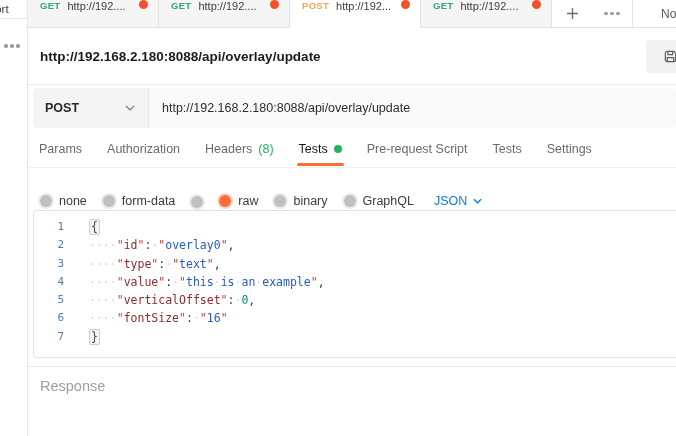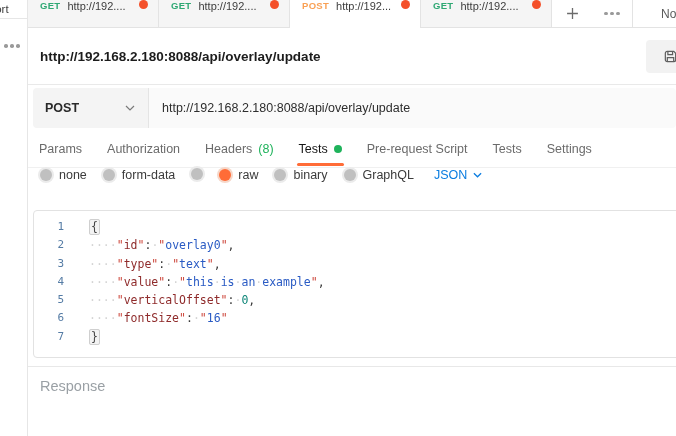--- a/index.html
+++ b/index.html
@@ -42,21 +42,21 @@
   .method-select svg{margin-left:auto}
   .url-field{flex:1;background:#fafafa;display:flex;align-items:center;padding-left:13px;font-size:12.5px;color:#2e2e2e;cursor:text}
   
   .req-tabs{height:38px;display:flex;align-items:center;gap:25px;padding-left:11px;border-bottom:1px solid #f0f0f0;box-sizing:border-box}
   .rtab{font-size:12.5px;color:#6b6b6b;position:relative;height:100%;display:flex;align-items:center;gap:6px;cursor:pointer;white-space:nowrap}
   .rtab.active{color:#161616}
   .rtab .count{color:var(--green)}
   .rtab .bdot{width:8px;height:8px;border-radius:50%;background:var(--green)}
   .rtab.active::after{content:"";position:absolute;left:-2px;right:-2px;bottom:1px;height:3px;border-radius:2px;background:var(--orange)}
   
-  .body-type-row{height:40px;display:flex;align-items:flex-start;gap:16px;padding-left:12px;box-sizing:border-box}
+  .body-type-row{height:40px;display:flex;align-items:flex-end;gap:16px;padding-left:12px;box-sizing:border-box}
   .bt-list{display:contents}
   .bt{display:flex;align-items:center;gap:7px;font-size:12.5px;color:#3b3b3b;cursor:pointer;white-space:nowrap}
   .radio{width:12px;height:12px;border-radius:50%;background:#c0c0c0;box-shadow:0 0 0 2px #ebebeb;flex:none}
   .bt.selected .radio{background:var(--orange);box-shadow:0 0 0 2px #f6d7c9}
   .lang{display:flex;align-items:center;gap:6px;color:var(--blue);font-size:12.5px;font-weight:normal;margin-left:4px;cursor:pointer}
   
   .editor{margin:2px 0 0 5px;width:calc(100% + 5px);height:148px;border:1px solid #e2e2e2;border-radius:4px;box-sizing:border-box;padding-top:7px;font-family:"DejaVu Sans Mono",monospace;font-size:11.5px;overflow:hidden;background:#fff;cursor:text}
   .line{display:flex;height:18.3px;line-height:18.3px}
   .ln{width:30px;text-align:right;color:var(--lineno);flex:none;font-size:11px}
   .code{margin-left:25px;white-space:pre}

